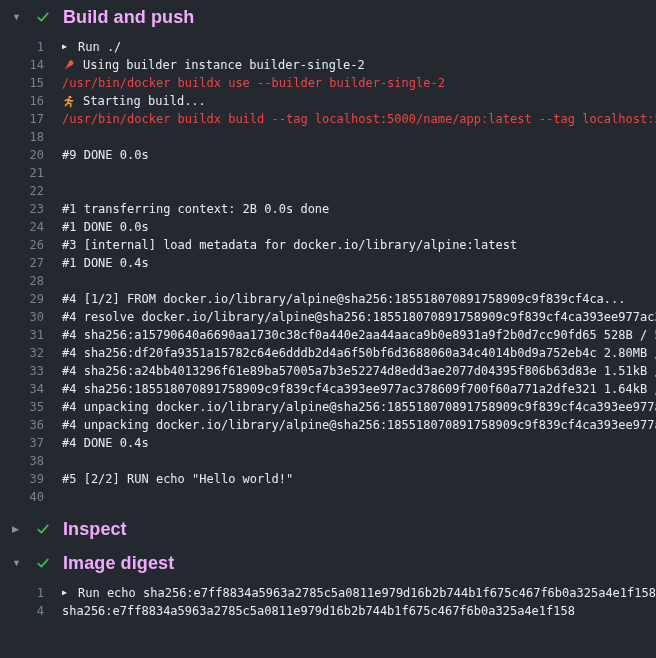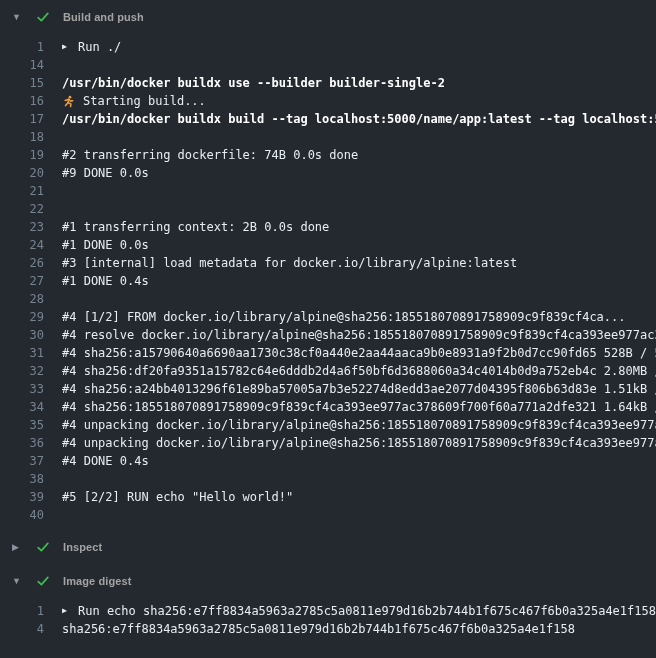--- a/index.html
+++ b/index.html
@@ -20,22 +20,22 @@
   }
   .chevron {
     width: 10px; margin-right: 13px;
     font-size: 9px; line-height: 20px;
     color: #8b949e; flex: none;
     text-align: left;
   }
   .check-wrap { width: 16px; height: 16px; margin-right: 12px; flex: none; }
   .check-wrap svg { display: block; }
   .section-title {
-    font-size: 11px; font-weight: 700;
-    color: #a3a3a3; letter-spacing: 0.1px;
+    font-size: 18px; font-weight: 700;
+    color: #f0abfc; letter-spacing: 0.1px;
   }
 
   
   .log-lines { padding: 4px 0 6px 0; }
   .line {
     display: flex; align-items: center;
     height: 18px;
     font-family: "DejaVu Sans Mono", monospace;
     font-size: 12px; line-height: 18px;
     white-space: pre;
@@ -46,21 +46,21 @@
     color: #768390;
     cursor: pointer;
   }
   .content {
     margin-left: 18px;
     display: flex; align-items: center;
     color: #e6edf3;
     flex: none;
   }
   .content .t { white-space: pre; }
-  .content.cmd .t { color: #ffffff; font-weight: bold; }
+  .content.cmd .t { color: #ef4444; font-weight: normal; }
   .play {
     font-size: 8px; color: #e6edf3;
     width: 9px; margin-right: 7px; flex: none;
     cursor: pointer;
   }
   .li-icon { width: 13px; height: 13px; margin-right: 8px; flex: none; }
   .li-icon svg { display: block; }
 </style>
 </head>
 <body>
@@ -71,33 +71,38 @@
         <span class="chevron">▼</span>
         <span class="check-wrap">
           <svg width="16" height="16" viewBox="0 0 16 16">
             <path d="M3.2 8.6 L6.4 11.6 L12.8 4.4" fill="none" stroke="#3fb950" stroke-width="1.8" stroke-linecap="round" stroke-linejoin="round"></path>
           </svg>
         </span>
         <span class="section-title">Build and push</span>
       </div>
       <div class="log-lines">
         <div class="line"><span class="num">1</span><span class="content"><span class="play">▶</span><span class="t">Run ./</span></span></div>
-        <div class="line"><span class="num">14</span></div>
+        <div class="line"><span class="num">14</span><span class="content"><span class="li-icon"><svg width="13" height="13" viewBox="0 0 14 14">
+                <g transform="rotate(45 7 7)">
+                  <circle cx="7" cy="3.2" r="2.7" fill="#e5534b"></circle>
+                  <rect x="5.5" y="4.2" width="3" height="4.2" rx="0.8" fill="#e5534b"></rect>
+                  <path d="M7 13.4 L5.7 8.2 L8.3 8.2 Z" fill="#c93c37"></path>
+                </g>
+              </svg></span><span class="t">Using builder instance builder-single-2</span></span></div>
         <div class="line"><span class="num">15</span><span class="content cmd"><span class="t">/usr/bin/docker buildx use --builder builder-single-2</span></span></div>
         <div class="line"><span class="num">16</span><span class="content"><span class="li-icon"><svg width="13" height="13" viewBox="0 0 14 14">
                 <circle cx="8.6" cy="2.3" r="1.5" fill="#ef9b3c"></circle>
                 <g fill="none" stroke="#ef9b3c" stroke-width="1.7" stroke-linecap="round" stroke-linejoin="round">
                   <path d="M3.4 5.8 L7.2 4.6 L9.4 6.6 L11.6 6.2"></path>
                   <path d="M7.2 4.6 L6.6 8.2 L3.8 11.4"></path>
                   <path d="M6.6 8.2 L9.6 9.6 L9.2 12.4"></path>
                 </g>
               </svg></span><span class="t">Starting build...</span></span></div>
         <div class="line"><span class="num">17</span><span class="content cmd"><span class="t">/usr/bin/docker buildx build --tag localhost:5000/name/app:latest --tag localhost:5000/name/app:1</span></span></div>
         <div class="line"><span class="num">18</span></div>
-        <div class="line"><span class="num">19</span><span class="content"><span class="t">#2 transferring dockerfile: 74B 0.0s done</span></span></div>
         <div class="line"><span class="num">20</span><span class="content"><span class="t">#9 DONE 0.0s</span></span></div>
         <div class="line"><span class="num">21</span></div>
         <div class="line"><span class="num">22</span></div>
         <div class="line"><span class="num">23</span><span class="content"><span class="t">#1 transferring context: 2B 0.0s done</span></span></div>
         <div class="line"><span class="num">24</span><span class="content"><span class="t">#1 DONE 0.0s</span></span></div>
         <div class="line"><span class="num">26</span><span class="content"><span class="t">#3 [internal] load metadata for docker.io/library/alpine:latest</span></span></div>
         <div class="line"><span class="num">27</span><span class="content"><span class="t">#1 DONE 0.4s</span></span></div>
         <div class="line"><span class="num">28</span></div>
         <div class="line"><span class="num">29</span><span class="content"><span class="t">#4 [1/2] FROM docker.io/library/alpine@sha256:185518070891758909c9f839cf4ca...</span></span></div>
         <div class="line"><span class="num">30</span><span class="content"><span class="t">#4 resolve docker.io/library/alpine@sha256:185518070891758909c9f839cf4ca393ee977ac378609f700f60a771a2dfe321</span></span></div>

